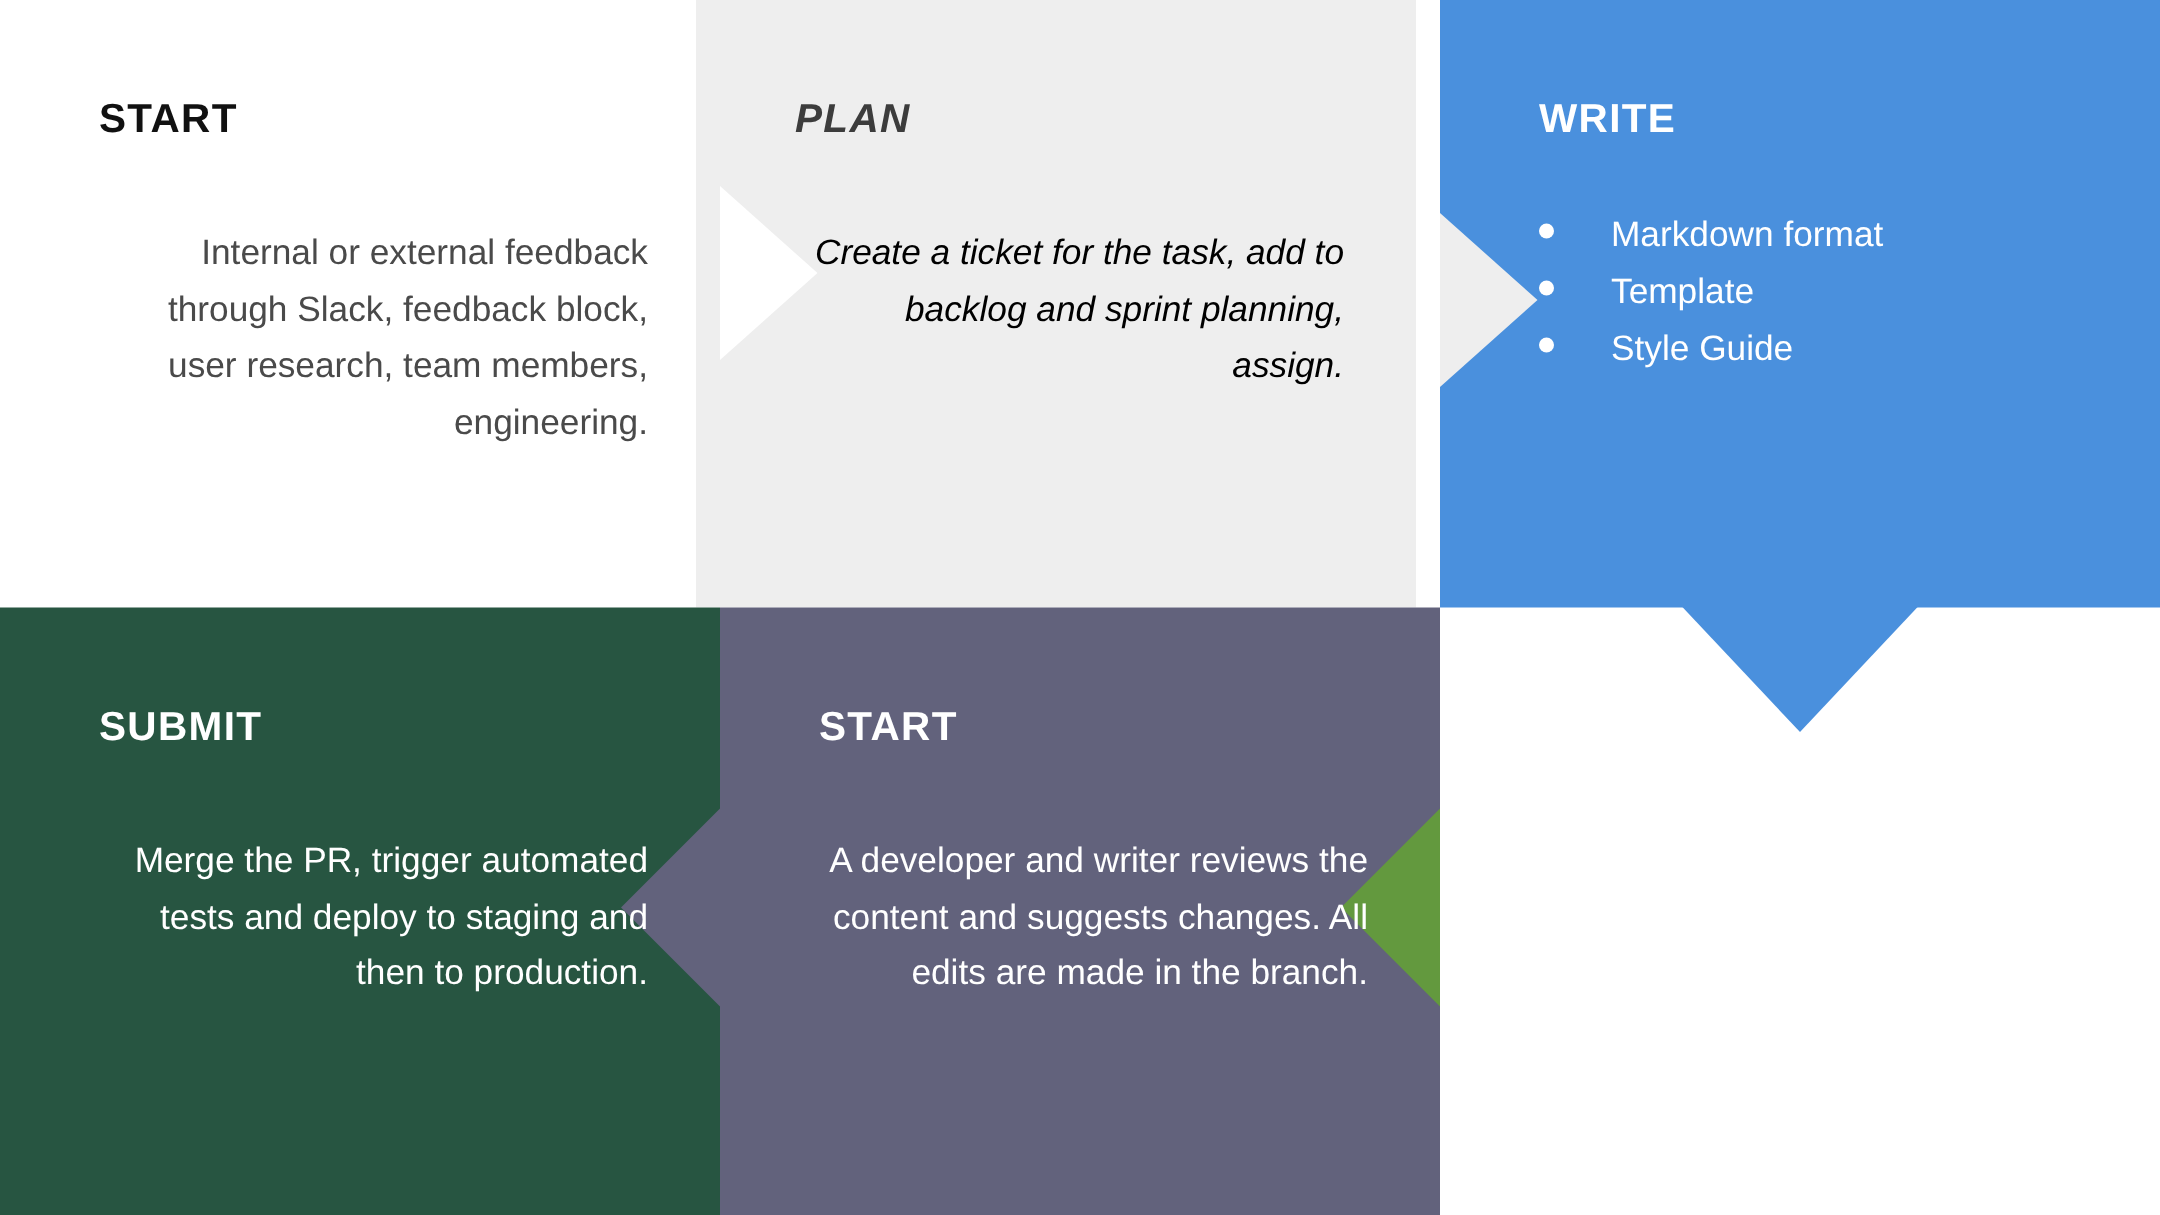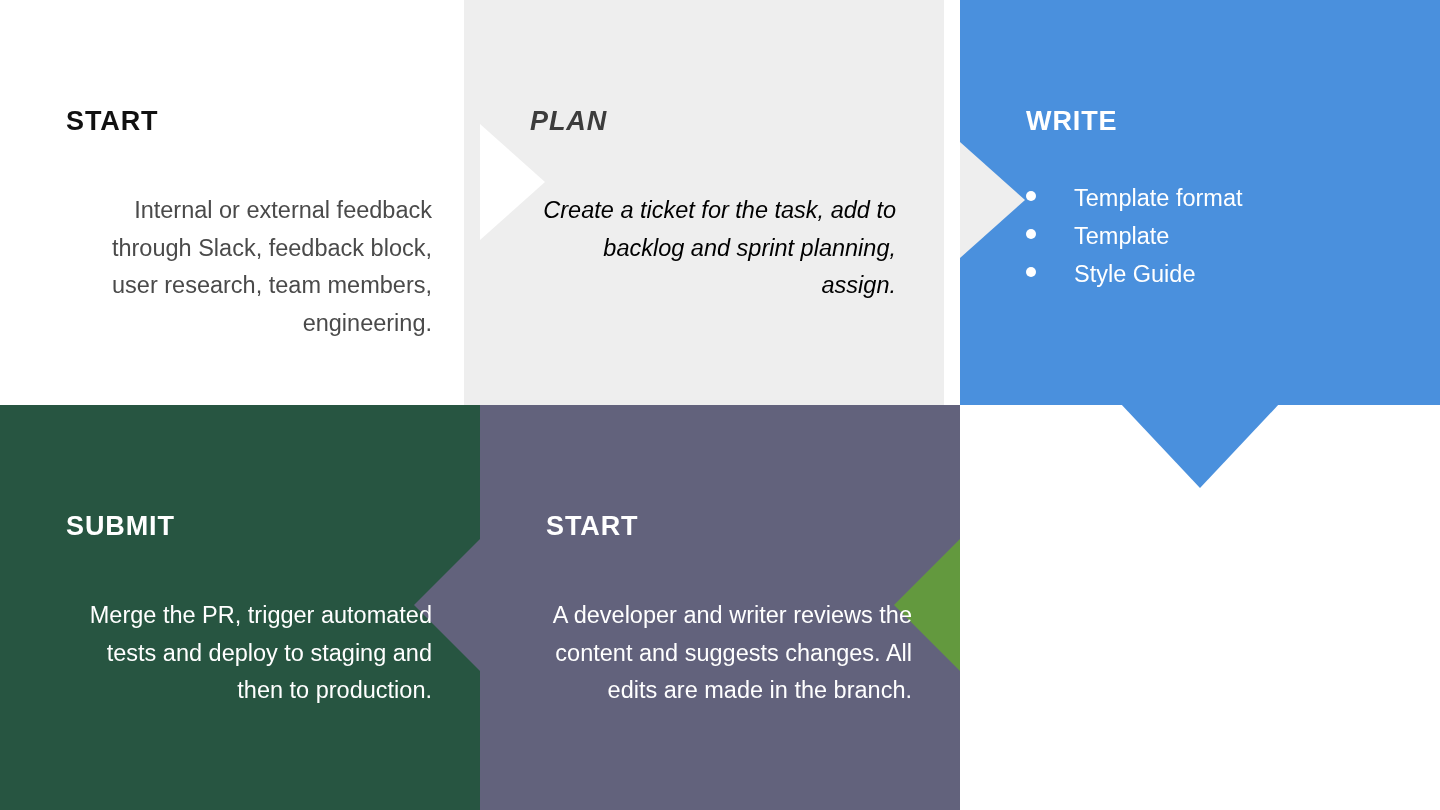--- a/index.html
+++ b/index.html
@@ -27,21 +27,20 @@
     position:absolute;
     inset:0;
     z-index:3;
     padding:66px 0 0 66px;
   }
   .panel-title {
     font-size:27px;
     font-weight:bold;
     letter-spacing:0.9px;
     line-height:1;
-    margin-top:42px;
   }
   .panel-body {
     margin-top:57px;
     font-size:23.5px;
     line-height:1.6;
     width:366px;
     font-weight:normal;
     text-align:right;
   }
   .bullets {
@@ -117,21 +116,21 @@
     </div>
   </section>
 
   <section class="panel" id="p-write">
     <div class="panel-bg" style="background: rgb(74, 144, 221);"></div>
     <div class="panel-content">
       <h2 class="panel-title" style="color: rgb(255, 255, 255);">WRITE</h2>
       <ul class="bullets" style="color: rgb(255, 255, 255);">
         <li>
           <span class="bullet-dot"></span>
-          <span>Template format</span>
+          <span>Markdown format</span>
         </li>
         <li>
           <span class="bullet-dot"></span>
           <span>Template</span>
         </li>
         <li>
           <span class="bullet-dot"></span>
           <span>Style Guide</span>
         </li>
       </ul>

